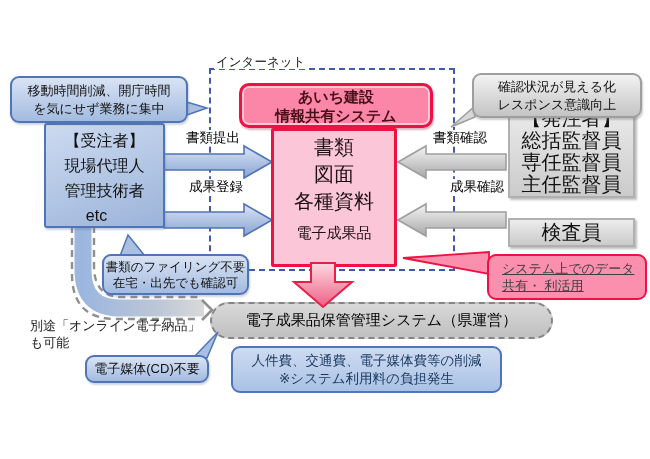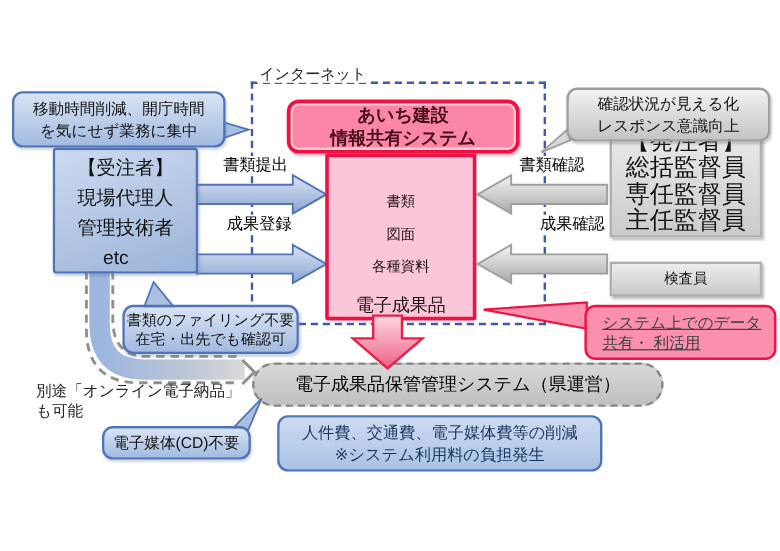--- a/index.html
+++ b/index.html
@@ -119,21 +119,21 @@
   <div class="abs flow-label" style="left:187px;top:179px;">成果登録</div>
   <div class="abs flow-label" style="left:431px;top:130px;">書類確認</div>
   <div class="abs flow-label" style="left:448px;top:179px;">成果確認</div>
 
   <div class="abs title-box col" style="left:239px;top:83px;width:194px;height:45px;font-size:15px;line-height:19px;">
     <div>あいち建設</div>
     <div>情報共有システム</div>
   </div>
 
   <div class="abs content-box" style="left:271px;top:128px;width:126px;height:139px;">
-    <div class="col" style="margin-top:24px;font-size:12px;line-height:27px;">
+    <div class="col" style="margin-top:3px;font-size:20px;line-height:27px;">
       <div>書類</div>
       <div>図面</div>
       <div>各種資料</div>
     </div>
     <div class="ctr" style="margin-top:9px;font-size:15px;">電子成果品</div>
   </div>
 
   <div class="abs blue-box" style="left:44px;top:123px;width:121px;height:105px;font-size:16px;line-height:25px;padding-top:3px;">
     <div class="ctr">【受注者】</div>
     <div class="ctr">現場代理人</div>
@@ -141,21 +141,21 @@
     <div style="text-align:center;padding-right:16px;">etc</div>
   </div>
 
   <div class="abs gray-box col" style="left:508px;top:104px;width:127px;height:94px;font-size:20px;line-height:22px;">
     <div>【発注者】</div>
     <div>総括監督員</div>
     <div>専任監督員</div>
     <div>主任監督員</div>
   </div>
 
-  <div class="abs gray-box ctr" style="left:508px;top:218px;width:127px;height:29px;font-size:12px;">検査員</div>
+  <div class="abs gray-box ctr" style="left:508px;top:218px;width:127px;height:29px;font-size:20px;">検査員</div>
 
   <div class="abs ellipse ctr" style="left:210px;top:302px;width:343px;height:37px;font-size:15px;color:#000;">電子成果品保管管理システム（県運営）</div>
 
   <svg class="abs" style="left:292px;top:263px;" width="62" height="45">
     <polygon points="19,0 43,0 43,19 60,19 31,44 2,19 19,19" fill="url(#pinkArrow)" stroke="#e82048" stroke-width="2"></polygon>
   </svg>
 
   <div class="abs cost-box col" style="left:231px;top:346px;width:271px;height:47px;font-size:13.5px;line-height:18px;">
     <div>人件費、交通費、電子媒体費等の削減</div>
     <div>※システム利用料の負担発生</div>

